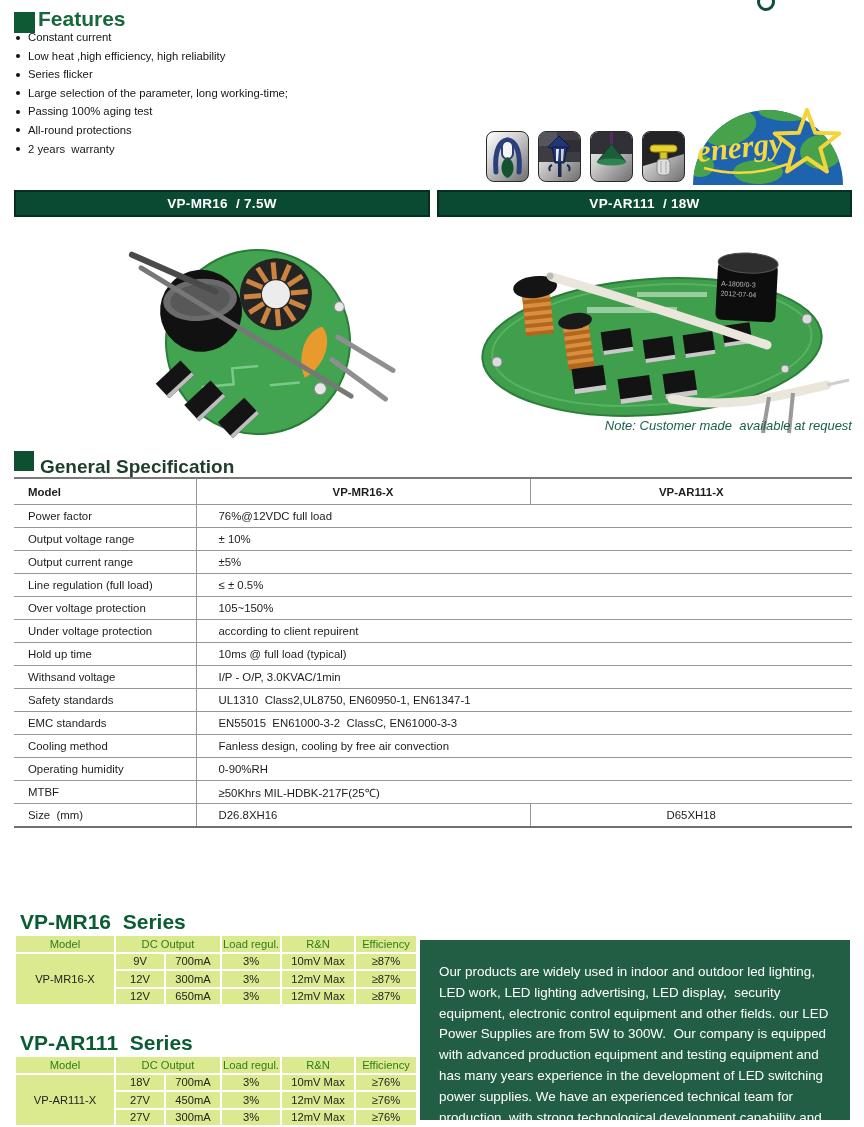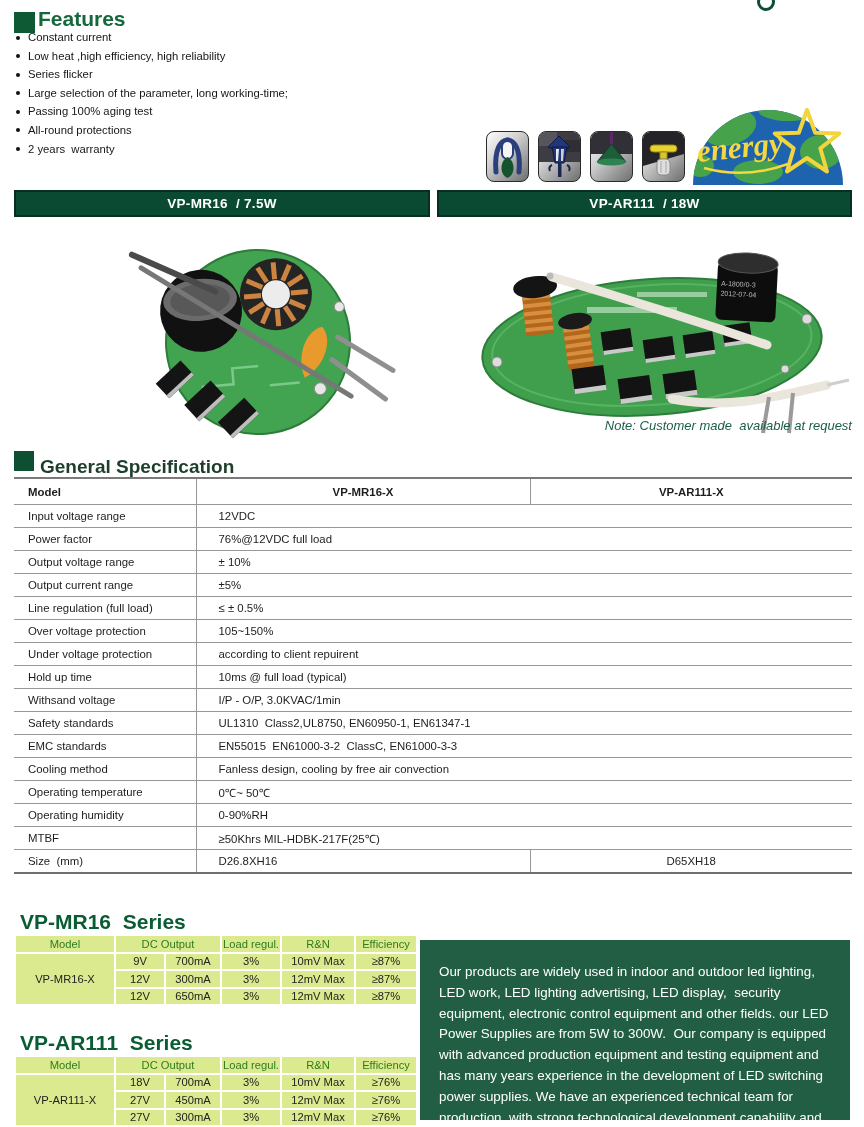--- a/index.html
+++ b/index.html
@@ -314,24 +314,20 @@
       <col style="width:334px">
       <col style="width:322px">
     </colgroup>
   <tbody>
       <tr class="hdr">
     <td class="lbl">Model</td>
     <td class="cent vdiv" style="font-weight:bold;">VP-MR16-X</td>
     <td class="cent" style="font-weight:bold;">VP-AR111-X</td>
   </tr>
   <tr>
-        <td class="lbl pre">Input voltage range</td>
-        <td class="val pre" colspan="2">12VDC</td>
-      </tr>
-  <tr>
         <td class="lbl pre">Power factor</td>
         <td class="val pre" colspan="2">76%@12VDC full load</td>
       </tr>
   <tr>
         <td class="lbl pre">Output voltage range</td>
         <td class="val pre" colspan="2">± 10%</td>
       </tr>
   <tr>
         <td class="lbl pre">Output current range</td>
         <td class="val pre" colspan="2">±5%</td>
@@ -360,24 +356,20 @@
         <td class="lbl pre">Safety standards</td>
         <td class="val pre" colspan="2">UL1310  Class2,UL8750, EN60950-1, EN61347-1</td>
       </tr>
   <tr>
         <td class="lbl pre">EMC standards</td>
         <td class="val pre" colspan="2">EN55015  EN61000-3-2  ClassC, EN61000-3-3</td>
       </tr>
   <tr>
         <td class="lbl pre">Cooling method</td>
         <td class="val pre" colspan="2">Fanless design, cooling by free air convection</td>
-      </tr>
-  <tr>
-        <td class="lbl pre">Operating temperature</td>
-        <td class="val pre" colspan="2">0℃~ 50℃</td>
       </tr>
   <tr>
         <td class="lbl pre">Operating humidity</td>
         <td class="val pre" colspan="2">0-90%RH</td>
       </tr>
   <tr>
         <td class="lbl pre">MTBF</td>
         <td class="val pre" colspan="2">≥50Khrs MIL-HDBK-217F(25℃)</td>
       </tr>
   <tr class="last">

